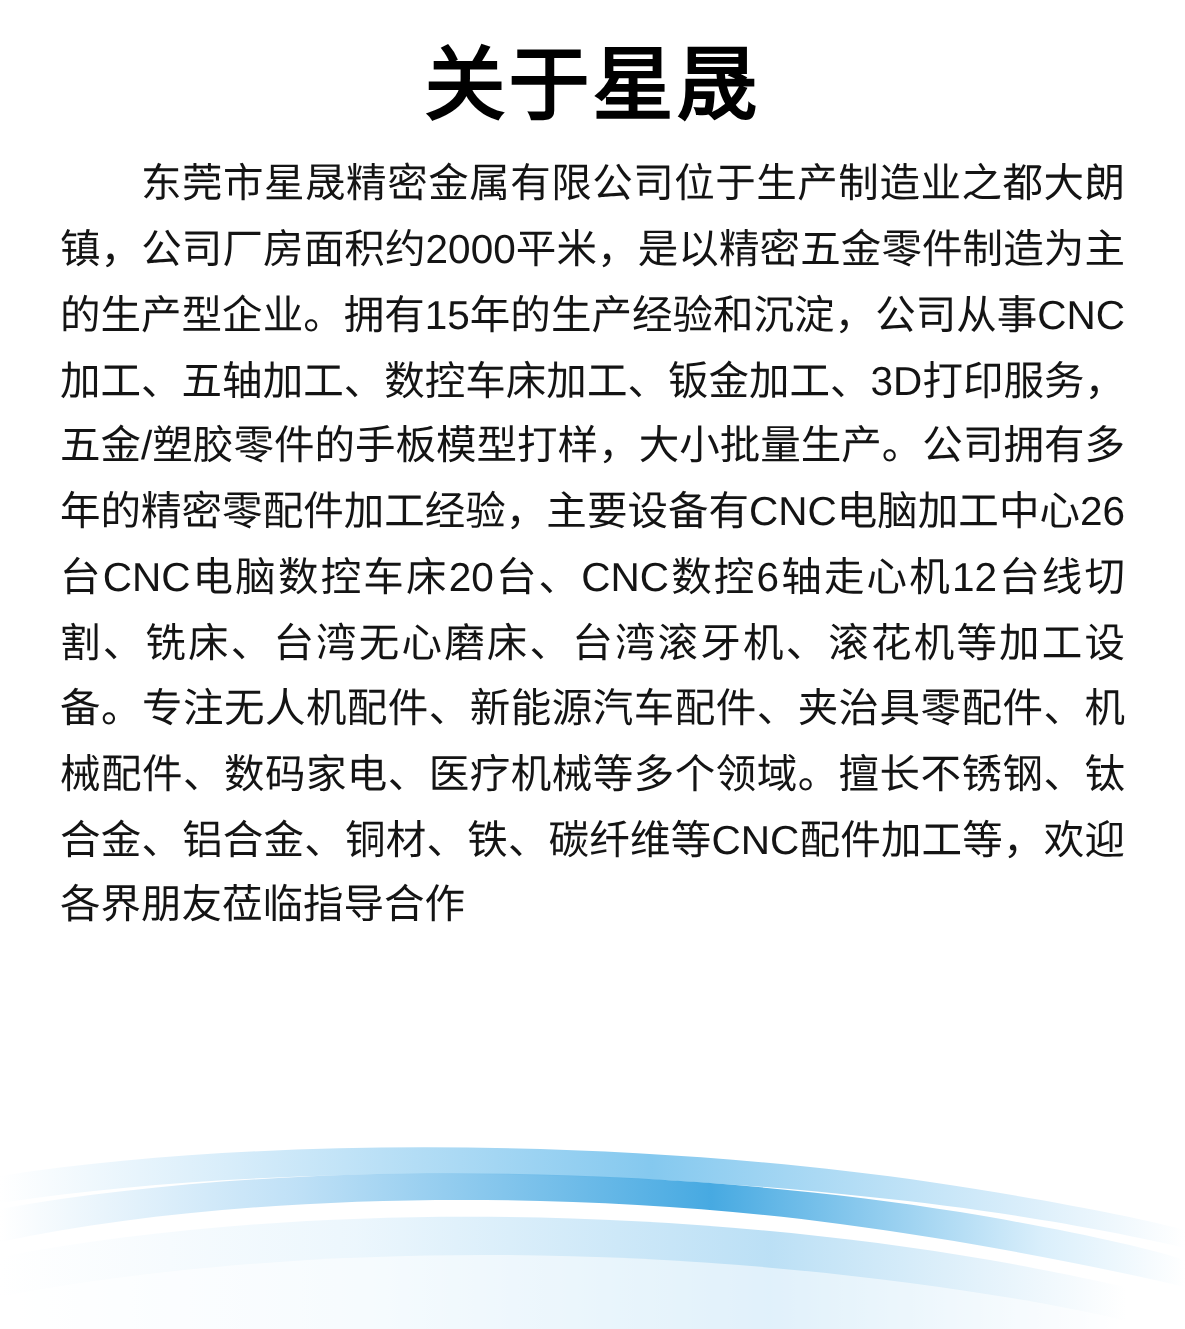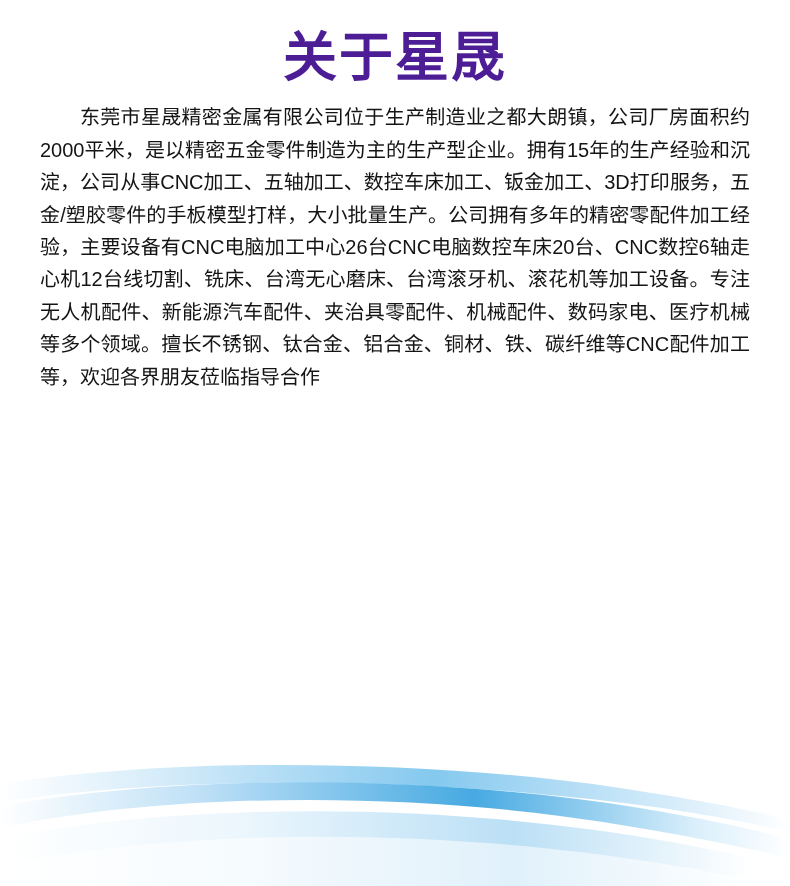--- a/index.html
+++ b/index.html
@@ -23,26 +23,26 @@
     box-sizing: border-box;
   }
 
   .title {
     text-align: center;
     font-size: 54px;
     font-weight: bold;
     letter-spacing: 2px;
     line-height: 1.1;
     margin: 28px 0 14px 0;
-    color: #4c1d95;
+    color: #000000;
   }
 
   .body-copy {
     margin: 0 40px;
-    font-size: 20px;
+    font-size: 27px;
     line-height: 1.62;
     text-align: justify;
     text-justify: inter-ideograph;
     text-indent: 2em;
     color: #141414;
     word-break: break-all;
   }
 
   
   .swoosh-wrap {

